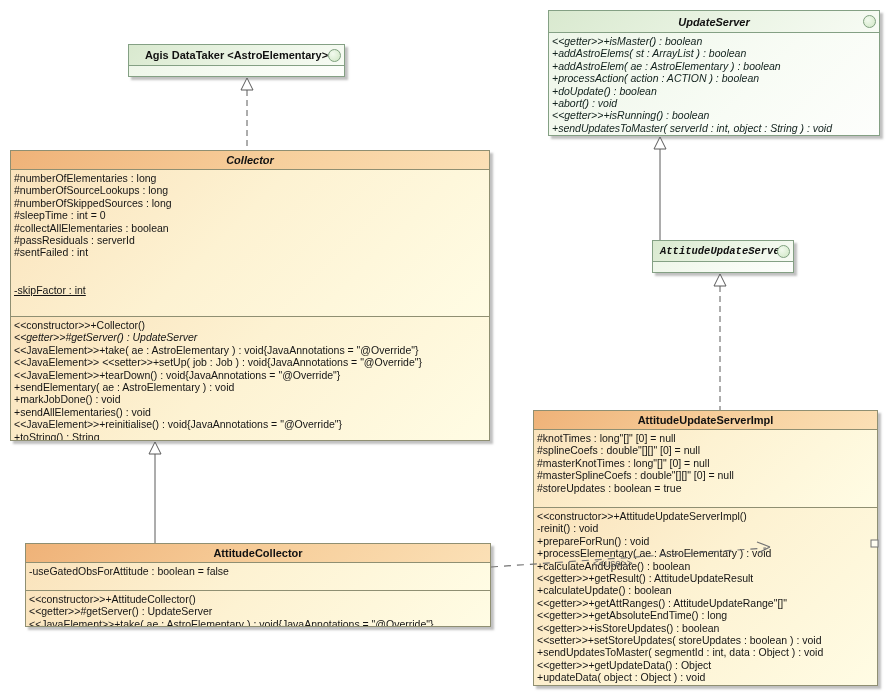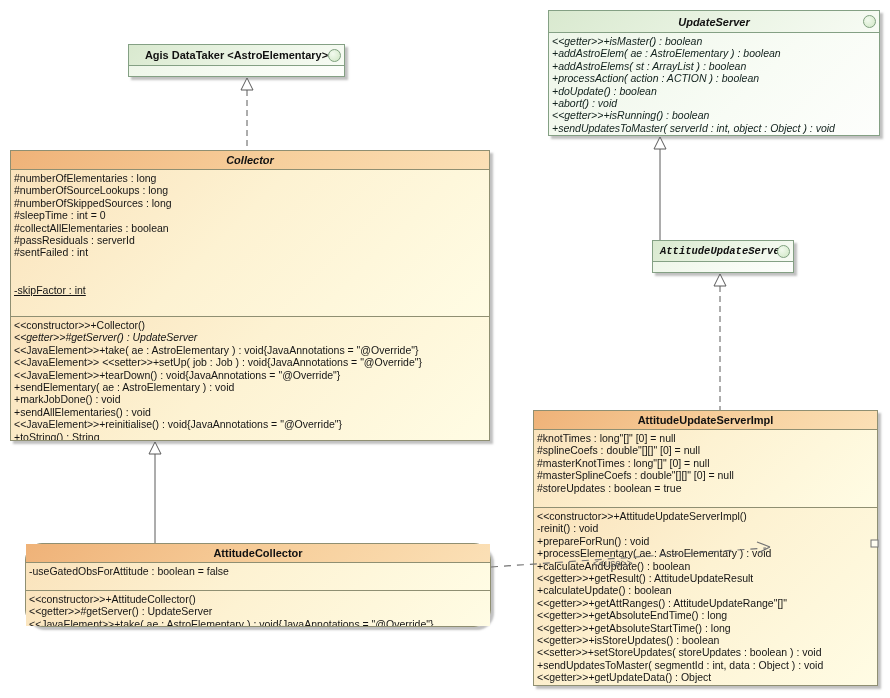--- a/index.html
+++ b/index.html
@@ -42,27 +42,27 @@
     <div class="cmp"></div>
   </div>
 
   <div class="box green" style="left:548px;top:10px;width:332px;height:126px;">
     <div class="hdr" style="height:21px;">
       <span class="title i">UpdateServer</span>
       <span class="ball"></span>
     </div>
     <div class="cmp">
         <div class="member">&lt;&lt;getter&gt;&gt;+isMaster() : boolean</div>
+        <div class="member">+addAstroElems( st : ArrayList ) : boolean</div>
         <div class="member">+addAstroElem( ae : AstroElementary ) : boolean</div>
-        <div class="member">+addAstroElems( st : ArrayList ) : boolean</div>
         <div class="member">+processAction( action : ACTION ) : boolean</div>
         <div class="member">+doUpdate() : boolean</div>
         <div class="member">+abort() : void</div>
         <div class="member">&lt;&lt;getter&gt;&gt;+isRunning() : boolean</div>
-        <div class="member">+sendUpdatesToMaster( serverId : int, object : Object ) : void</div>
+        <div class="member">+sendUpdatesToMaster( serverId : int, object : String ) : void</div>
       </div>
   </div>
 
   <div class="box orange" style="left:10px;top:150px;width:480px;height:291px;">
     <div class="hdr" style="height:18px;">
       <span class="title i">Collector</span>
     </div>
     <div class="cmp" style="flex:0 0 auto;height:140px;">
         <div class="member">#numberOfElementaries : long</div>
         <div class="member">#numberOfSourceLookups : long</div>
@@ -111,30 +111,29 @@
     <div class="cmp">
         <div class="member">&lt;&lt;constructor&gt;&gt;+AttitudeUpdateServerImpl()</div>
         <div class="member">-reinit() : void</div>
         <div class="member">+prepareForRun() : void</div>
         <div class="member">+processElementary( ae : AstroElementary ) : void</div>
         <div class="member">+calculateAndUpdate() : boolean</div>
         <div class="member">&lt;&lt;getter&gt;&gt;+getResult() : AttitudeUpdateResult</div>
         <div class="member">+calculateUpdate() : boolean</div>
         <div class="member">&lt;&lt;getter&gt;&gt;+getAttRanges() : AttitudeUpdateRange"[]"</div>
         <div class="member">&lt;&lt;getter&gt;&gt;+getAbsoluteEndTime() : long</div>
-        <div class="member">&lt;&lt;getter&gt;&gt;+getAbsoluteStartTime() : long</div>
         <div class="member">&lt;&lt;getter&gt;&gt;+isStoreUpdates() : boolean</div>
         <div class="member">&lt;&lt;setter&gt;&gt;+setStoreUpdates( storeUpdates : boolean ) : void</div>
         <div class="member">+sendUpdatesToMaster( segmentId : int, data : Object ) : void</div>
         <div class="member">&lt;&lt;getter&gt;&gt;+getUpdateData() : Object</div>
         <div class="member">+updateData( object : Object ) : void</div>
       </div>
   </div>
 
-  <div class="box orange" style="left:25px;top:543px;width:466px;height:84px;border-radius:17px;">
+  <div class="box orange" style="left:25px;top:543px;width:466px;height:84px;">
     <div class="hdr" style="height:18px;">
       <span class="title">AttitudeCollector</span>
     </div>
     <div class="cmp" style="flex:0 0 auto;height:21px;">
         <div class="member">-useGatedObsForAttitude : boolean = false</div>
       </div>
     <div class="cmp">
         <div class="member">&lt;&lt;constructor&gt;&gt;+AttitudeCollector()</div>
         <div class="member">&lt;&lt;getter&gt;&gt;#getServer() : UpdateServer</div>
         <div class="member">&lt;&lt;JavaElement&gt;&gt;+take( ae : AstroElementary ) : void{JavaAnnotations = "@Override"}</div>

